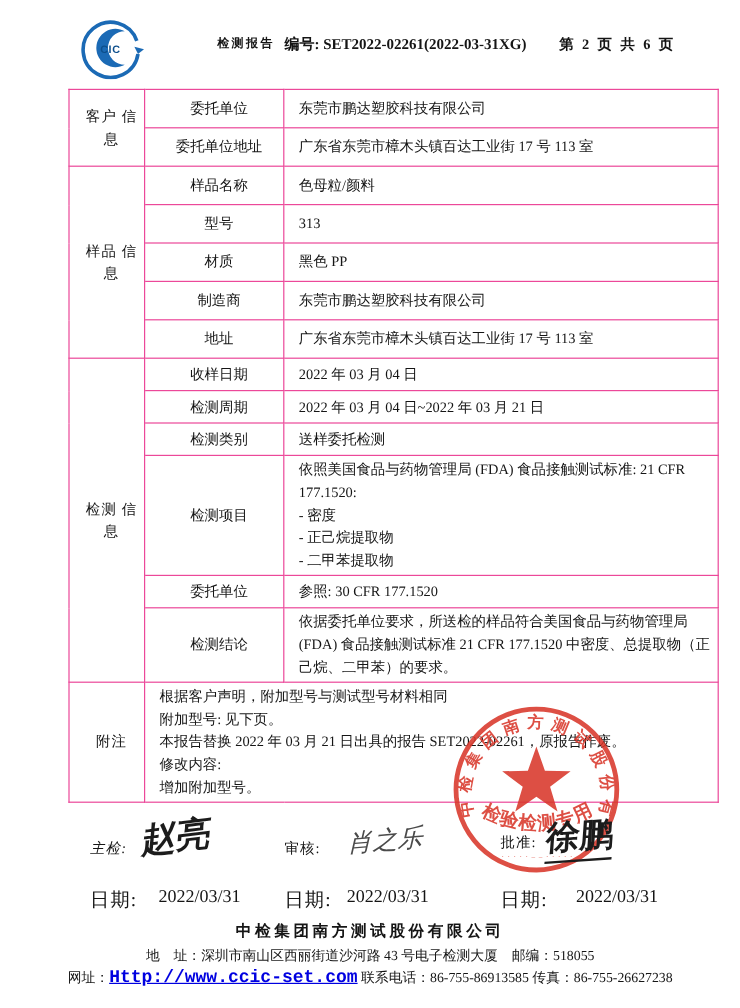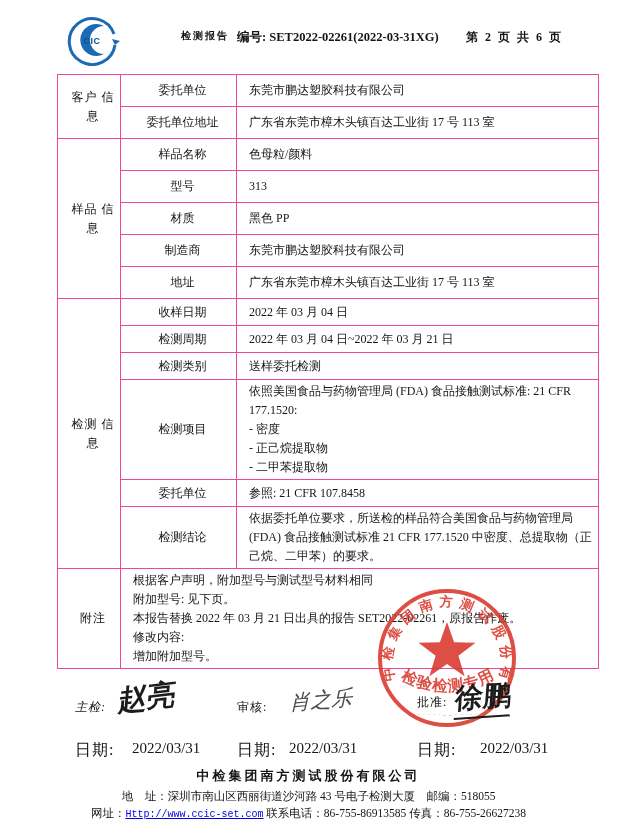--- a/index.html
+++ b/index.html
@@ -41,21 +41,21 @@
   .sig{font-family:"DejaVu Sans",sans-serif;color:#1c1c1c;white-space:nowrap;}
   .sig1{left:118px;top:678px;font-size:29px;transform:rotate(-7deg) skewX(-12deg);font-weight:bold;z-index:2;}
   .sig2{left:291px;top:686px;font-size:21px;color:#4a4a4a;transform:rotate(-5deg) skewX(-18deg);z-index:2;}
   .sig3{left:455px;top:678px;font-size:28px;font-weight:bold;transform:rotate(-4deg) skewX(-8deg);z-index:6;border-bottom:2px solid #1c1c1c;}
   .date-label{font-size:16px;letter-spacing:1px;}
   .date-val{font-size:15px;}
   
   .ftr-company{left:0;top:767px;width:617px;text-align:center;font-size:13px;font-weight:bold;letter-spacing:3px;}
   .ftr-line1{left:0;top:789px;width:617px;text-align:center;font-size:11.5px;}
   .ftr-line2{left:0;top:806px;width:617px;text-align:center;font-size:11.5px;}
-  .ftr-link{color:#0000e0;text-decoration:underline;font-family:"Liberation Mono","DejaVu Sans Mono",monospace;font-size:10px;}
+  .ftr-link{color:#0000e0;text-decoration:underline;font-family:"Liberation Mono","DejaVu Sans Mono",monospace;font-size:15px;font-weight:bold;}
   .stamp-dots{position:absolute;left:418px;top:712px;z-index:5;color:#d9372b;font-size:6px;letter-spacing:3px;opacity:.8;}
 </style>
 </head>
 <body>
 
 <div class="abs logo-wrap">
   <svg width="64" height="52" viewBox="0 0 64 52">
 
     <path d="M 54 20 A 23 23 0 1 0 55 31" fill="none" stroke="#1b6ab5" stroke-width="3"></path>
     <path d="M 55 31 l 5 -4 l -8 -2 z" fill="#1b6ab5"></path>
@@ -123,21 +123,21 @@
   <tr class="h85">
     <td class="lbl">检测项目</td>
     <td class="val multiline">依照美国食品与药物管理局 (FDA) 食品接触测试标准: 21 CFR
 177.1520:
 -  密度
 -  正己烷提取物
 -  二甲苯提取物</td>
   </tr>
   <tr class="h27">
     <td class="lbl">委托单位</td>
-    <td class="val">参照: 21 CFR 107.8458</td>
+    <td class="val">参照: 30 CFR 177.1520</td>
   </tr>
   <tr class="h56">
     <td class="lbl">检测结论</td>
     <td class="val multiline">依据委托单位要求，所送检的样品符合美国食品与药物管理局 (FDA) 食品接触测试标准 21 CFR 177.1520 中密度、总提取物（正己烷、二甲苯）的要求。</td>
   </tr>
 
   <tr class="h93">
     <td class="sec">附注</td>
     <td class="notes-cell" colspan="2">根据客户声明，附加型号与测试型号材料相同
 附加型号: 见下页。

